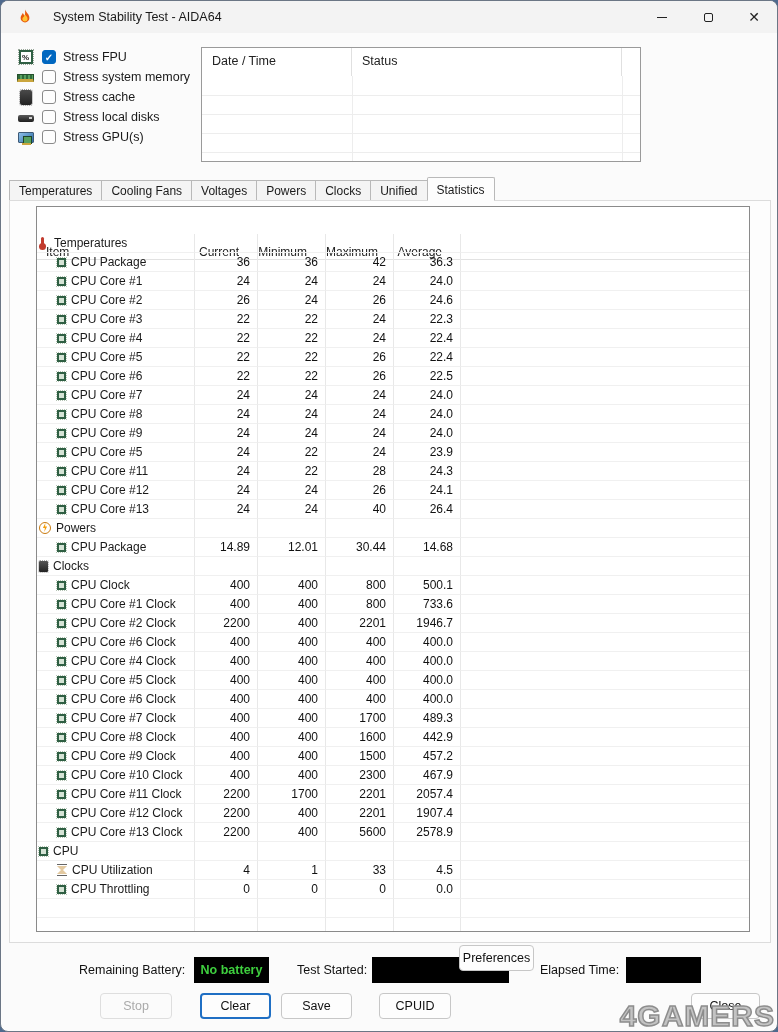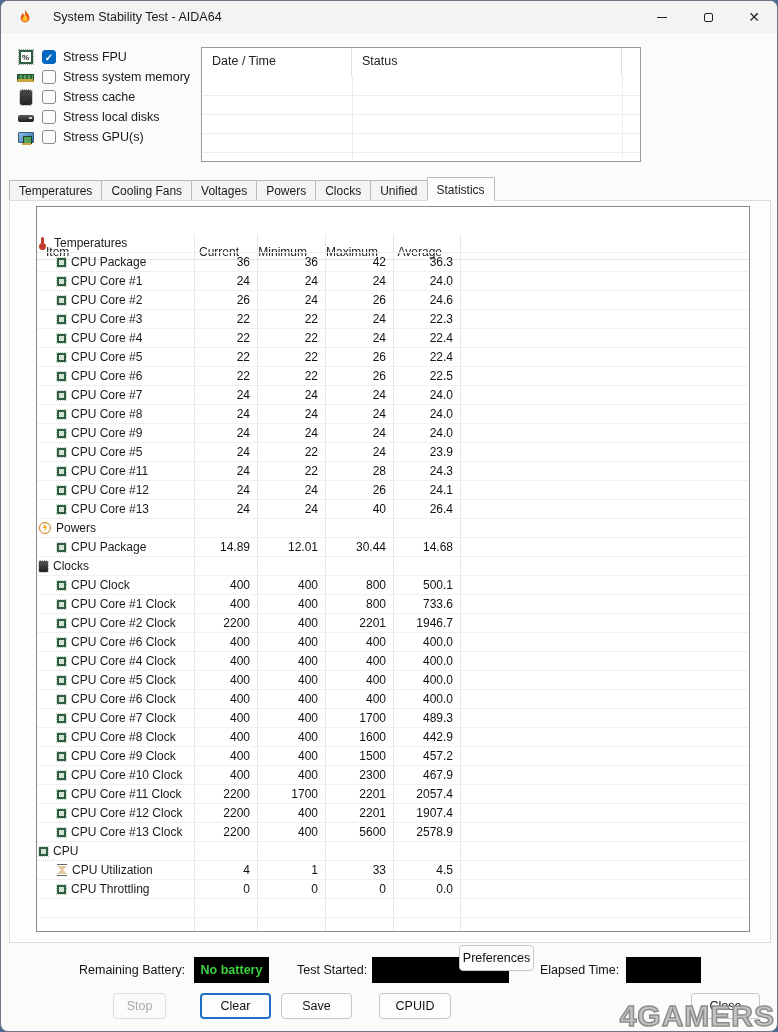--- a/index.html
+++ b/index.html
@@ -663,21 +663,21 @@
   <span class="flabel" style="left:78px; top:962px;">Remaining Battery:</span>
   <div class="blackbox" style="left:193px; top:956px; width:75px;">
     <span id="battery-value" style="color: rgb(62, 207, 62);">No battery</span>
   </div>
   <span class="flabel" style="left:296px; top:962px;">Test Started:</span>
   <div class="blackbox" style="left:371px; top:956px; width:137px;"></div>
   <span class="flabel" style="left:539px; top:962px;">Elapsed Time:</span>
   <div class="blackbox" style="left:625px; top:956px; width:75px;"></div>
 
   <button class="btn" style="left:20px;  top:1048px; width:60px;">Start</button>
-  <button class="btn disabled" style="left:112px;  top:992px; width:53px;">Stop</button>
+  <button class="btn disabled" style="left:99px;  top:992px; width:72px;">Stop</button>
   <button class="btn focused" style="left:199px; top:992px; width:71px;">Clear</button>
   <button class="btn" style="left:280px; top:992px; width:71px;">Save</button>
   <button class="btn" style="left:378px; top:992px; width:72px;">CPUID</button>
   <button class="btn" style="left:458px; top:944px; width:75px;">Preferences</button>
   <button class="btn" style="left:690px; top:992px; width:69px;">Close</button>
 
   <div class="watermark">4GAMERS</div>
 </div>
 
 </body></html>

